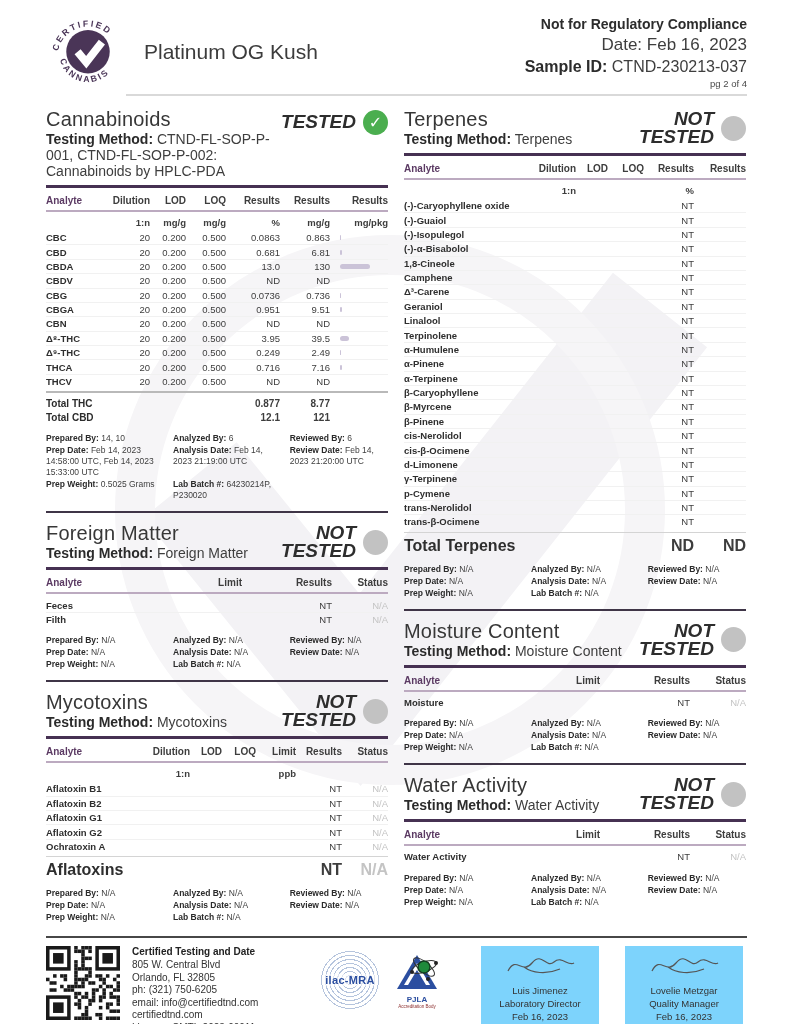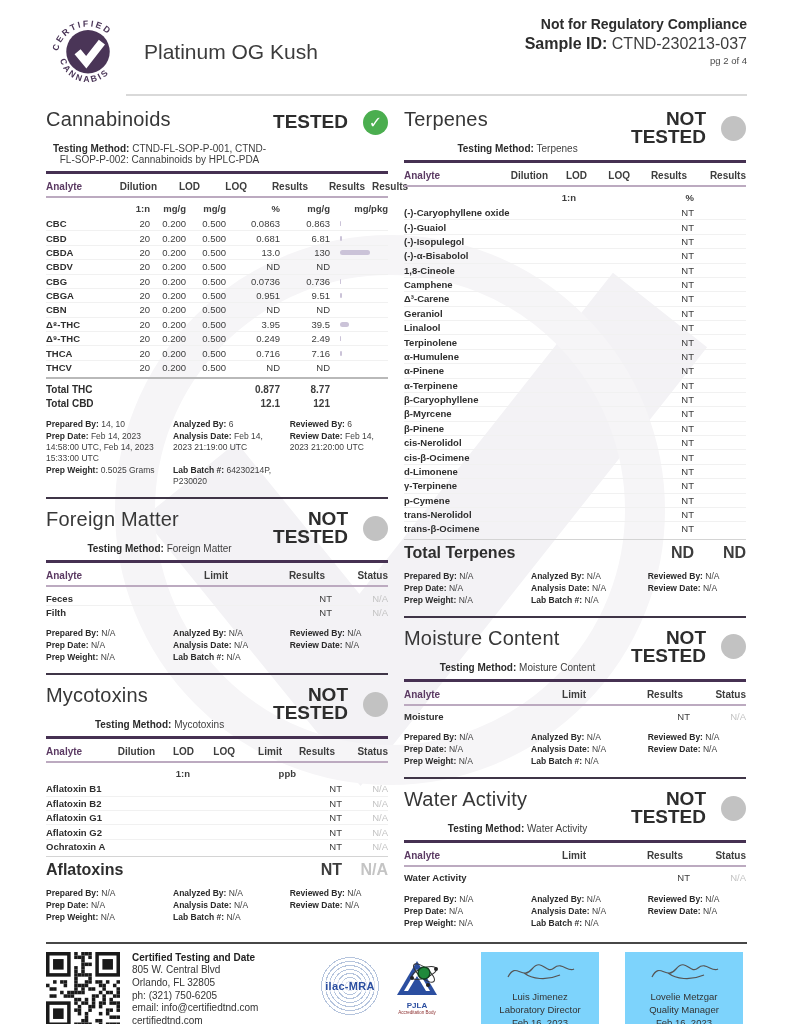--- a/index.html
+++ b/index.html
@@ -24,33 +24,33 @@
   
   .columns { display:flex; gap:16px; margin-top:8px; flex:1; }
   .col { width:342px; }
 
   
   section { margin-bottom:12px; }
   .sec-end { border-bottom:2.5px solid #3f3547; padding-bottom:9px; margin-bottom:9px; }
   .sec-head { display:flex; align-items:flex-start; }
   .sec-head-left { flex:1; }
   h2 { font-size:20px; font-weight:400; color:#373737; letter-spacing:0.2px; }
-  .method { font-size:10px; margin-top:12px; color:#3e3e3e;text-align:center; }
+  .method { font-size:14px; margin-top:0; color:#3e3e3e; }
   .method b { color:#2b2b2b; }
-  .status { display:flex; align-items:center; gap:15px; margin-top:2px; }
+  .status { display:flex; align-items:center; gap:7px; margin-top:2px;font-style:italic; }
   .status-text { font-size:19px; font-weight:800; color:#2d2d2d; text-align:right; line-height:0.95; white-space:pre-line; }
   .status-icon { width:25px; height:25px; border-radius:50%; flex:0 0 auto; display:flex; align-items:center; justify-content:center; }
   .icon-tested { background:#4bae4f; color:#fff; font-size:16px; font-weight:700; }
   .icon-tested::after { content:"✓"; }
   .icon-not-tested { background:#c2c2c2; }
   .thick-line { height:3px; background:#463152; margin-top:6px; }
 
   
   .thead { font-size:10px; font-weight:700; color:#5b3a63; padding:7px 0 4px;
-           border-bottom:2px solid #bcaac0;gap:7px; }
+           border-bottom:2px solid #bcaac0; }
   .units { font-size:9.5px; font-weight:700; color:#3a3a3a; padding:5px 0 3px; }
   .row  { font-size:9.5px; padding:1.2px 0; border-bottom:1px solid #f1f1f1; align-items:center; }
   .row:last-child { border-bottom:none; }
   .name { font-weight:700; color:#2e2e2e; }
   .num  { text-align:right; color:#3d3d3d; }
   .na   { color:#c4c4c4; text-align:right; }
 
   .t7 { display:grid; grid-template-columns:62px 42px 36px 40px 54px 50px 1fr; }
   .t6 { display:grid; grid-template-columns:1fr 48px 32px 36px 50px 52px; }
   .t7m{ display:grid; grid-template-columns:1fr 46px 32px 34px 40px 46px 46px; }
@@ -115,20 +115,21 @@
         <text font-size="10" font-weight="bold" fill="#4a3557" letter-spacing="2.5" font-family="Liberation Sans, sans-serif">
           <textPath href="#arcTop" startOffset="6%">CERTIFIED</textPath>
         </text>
         <text font-size="10" font-weight="bold" fill="#4a3557" letter-spacing="2.5" font-family="Liberation Sans, sans-serif">
           <textPath href="#arcBot" startOffset="7%">CANNABIS</textPath>
         </text>
       </svg>
       <div class="product-title">Platinum OG Kush</div>
       <div class="header-right">
         <div class="compliance">Not for Regulatory Compliance</div>
+        <div class="hdate">Date: Feb 16, 2023</div>
         <div class="sample">
           <b>Sample ID:</b>
           <span>CTND-230213-037</span>
         </div>
         <div class="pagenum">pg 2 of 4</div>
       </div>
     </header>
 
     <div class="columns">
 

